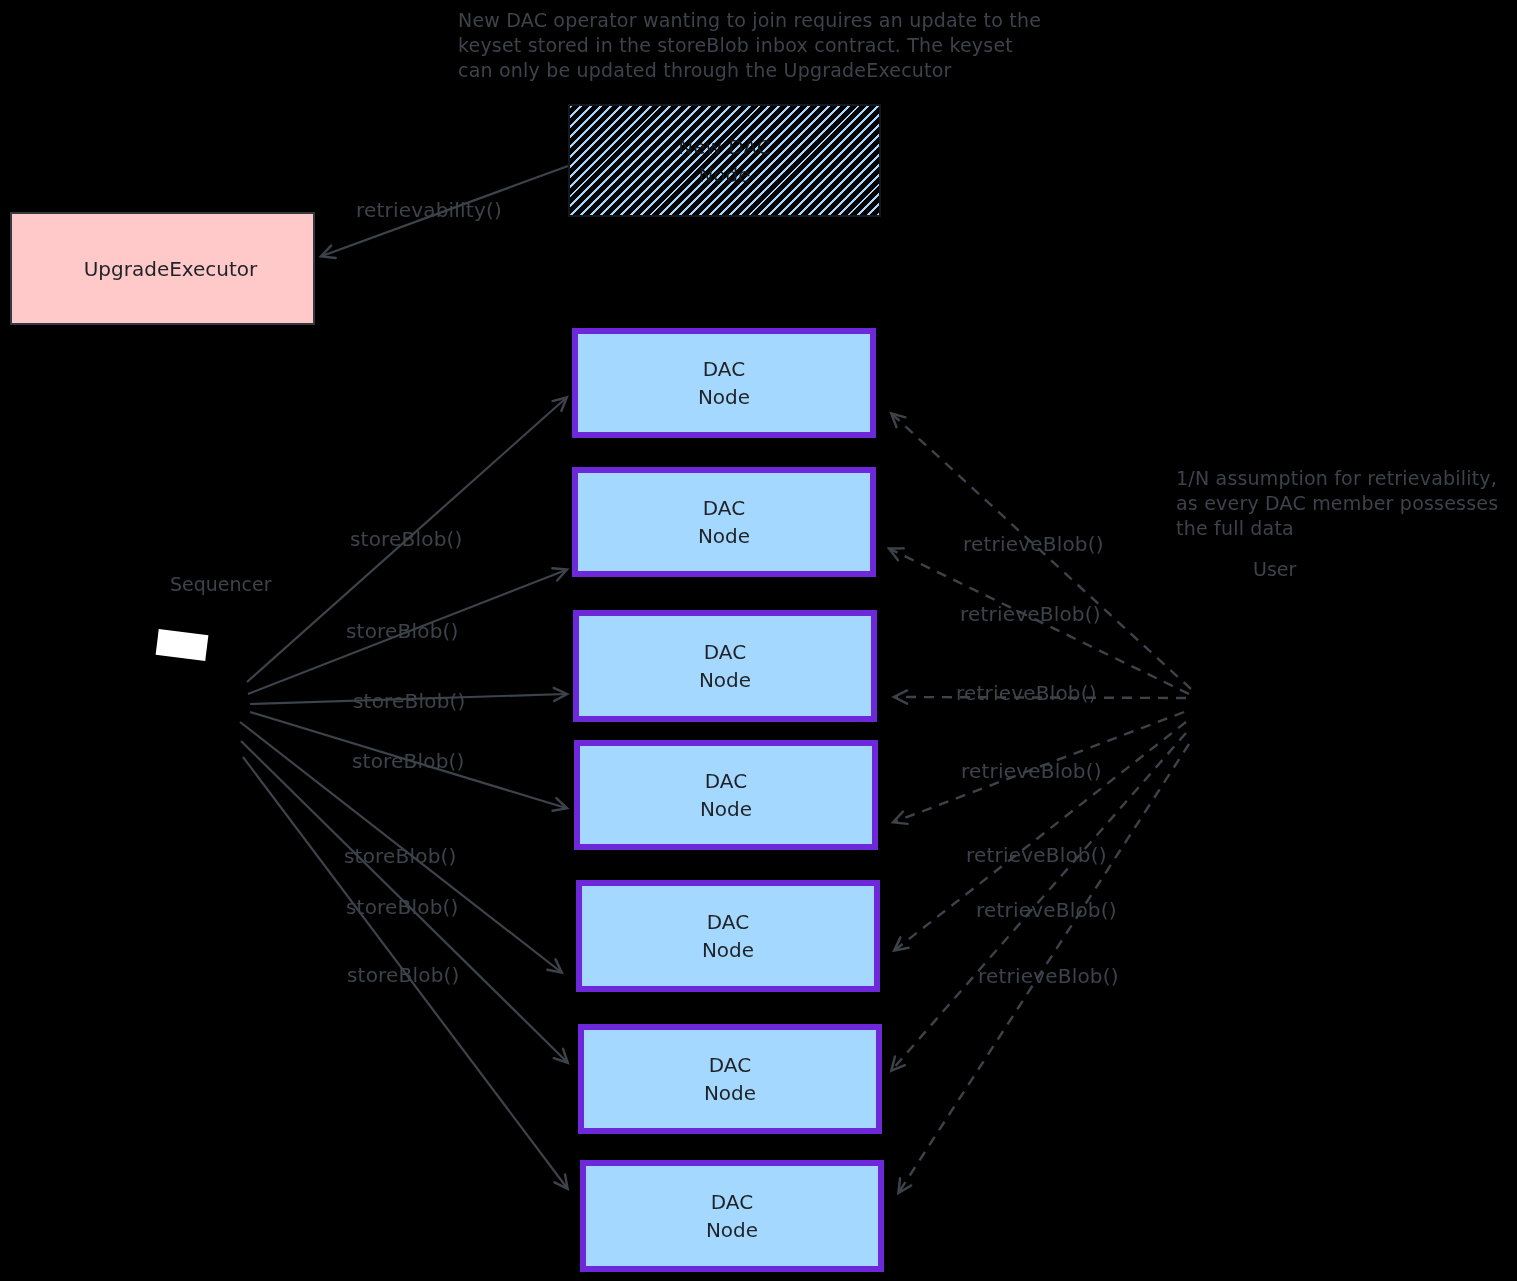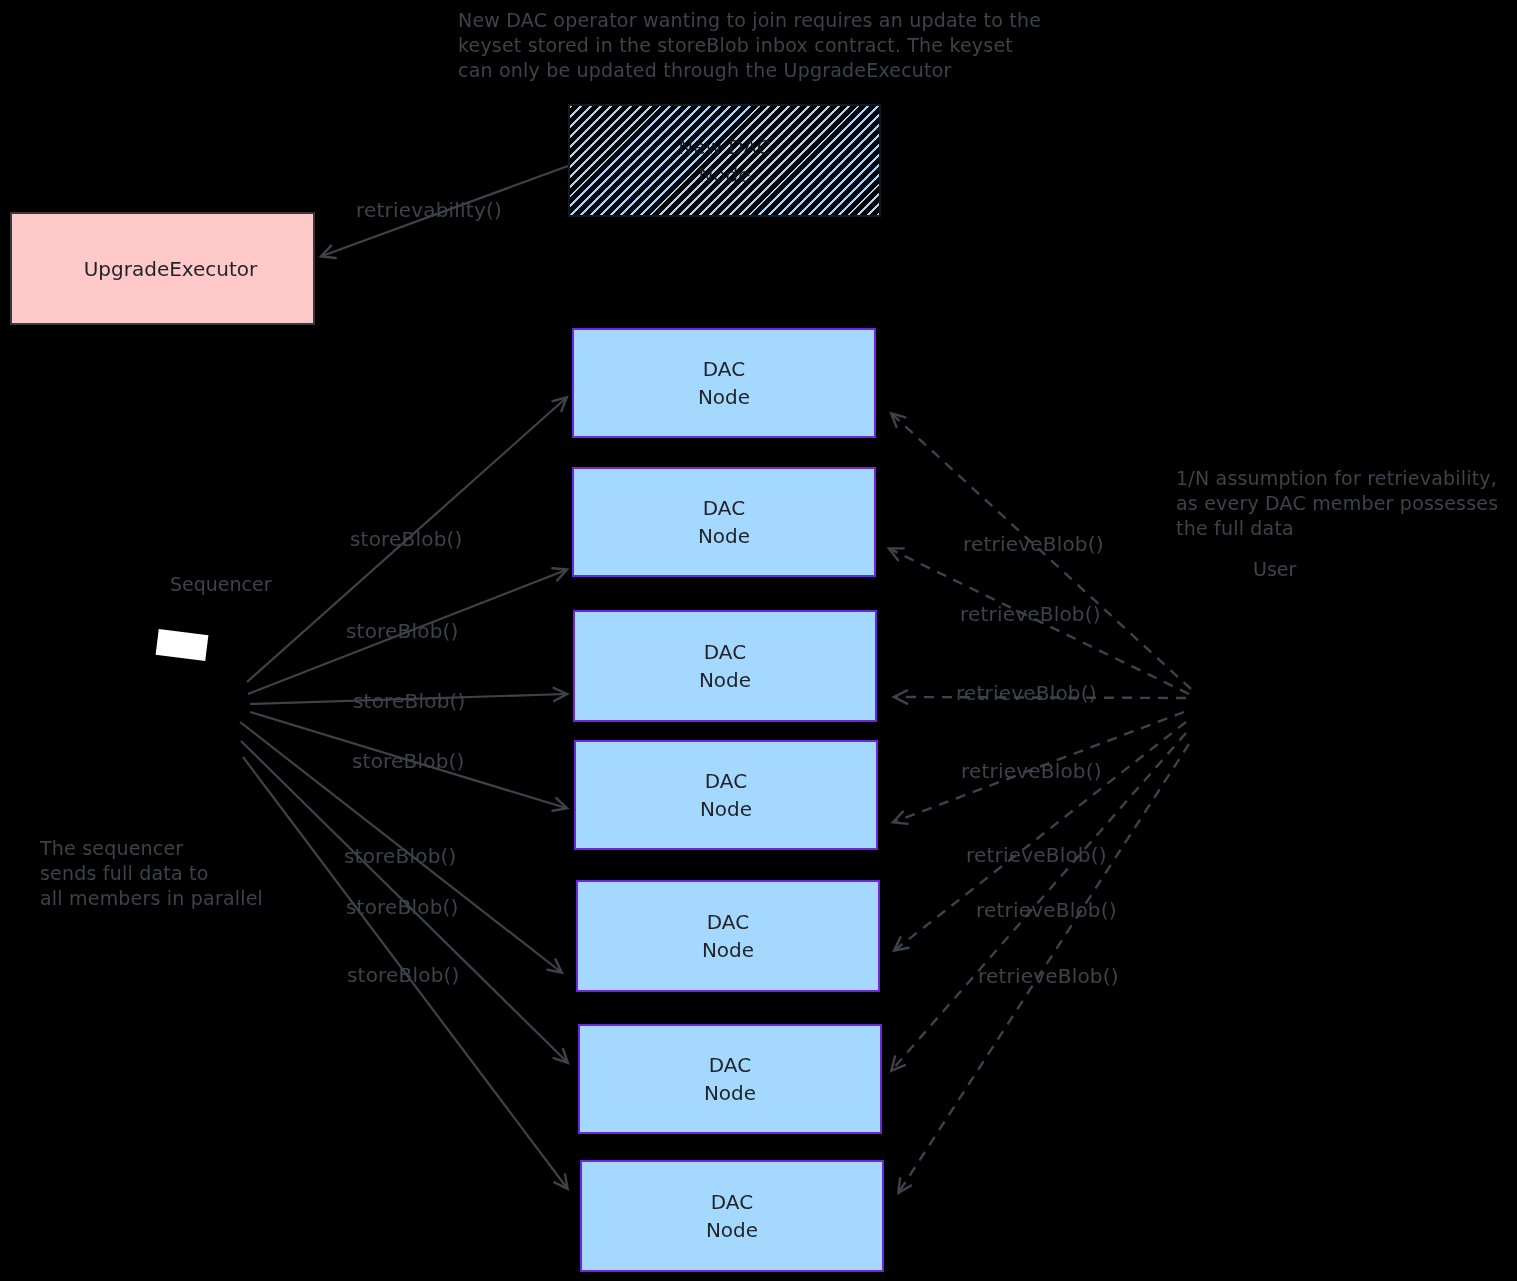--- a/index.html
+++ b/index.html
@@ -10,21 +10,21 @@
   .arrows{position:absolute;left:0;top:0;pointer-events:none;}
   .note{
     position:absolute;color:#3d434b;font-size:19px;line-height:25px;
     white-space:pre-line;letter-spacing:.2px;
   }
   .box{
     position:absolute;display:flex;align-items:center;justify-content:center;
     text-align:center;box-sizing:border-box;
   }
   .box-label{white-space:pre-line;font-size:20px;line-height:28px;}
-  .blue{background:#a5d8ff;border:2px solid #6d28d9;color:#1f2328;}
+  .blue{background:#a5d8ff;border:6px solid #6d28d9;color:#1f2328;}
   .pink{background:#ffc9c9;border:2px solid #343a40;color:#1f2328;}
   .hatched{
     background:repeating-linear-gradient(135deg,#a5d8ff 0,#a5d8ff 2px,transparent 2px,transparent 7px);
     border:2px solid #15181d;color:#14171c;
   }
   .edge-label{
     position:absolute;color:#3d434b;font-size:20px;white-space:nowrap;letter-spacing:.2px;
   }
   .actor-label{position:absolute;color:#3d434b;font-size:19px;white-space:nowrap;}
   .seq-screen{
@@ -59,23 +59,20 @@
     <line x1="1186" y1="698" x2="895" y2="697" stroke="#3d434b" stroke-width="2.4" stroke-dasharray="10 8" marker-end="url(#ah)"></line>
     <line x1="1184" y1="712" x2="894" y2="822" stroke="#3d434b" stroke-width="2.4" stroke-dasharray="10 8" marker-end="url(#ah)"></line>
     <line x1="1186" y1="722" x2="895" y2="950" stroke="#3d434b" stroke-width="2.4" stroke-dasharray="10 8" marker-end="url(#ah)"></line>
     <line x1="1186" y1="733" x2="892" y2="1070" stroke="#3d434b" stroke-width="2.4" stroke-dasharray="10 8" marker-end="url(#ah)"></line>
     <line x1="1189" y1="744" x2="899" y2="1192" stroke="#3d434b" stroke-width="2.4" stroke-dasharray="10 8" marker-end="url(#ah)"></line>
   </svg>
 
   <div class="note" style="left:458px;top:8px;width:640px;">New DAC operator wanting to join requires an update to the
 keyset stored in the storeBlob inbox contract. The keyset
 can only be updated through the UpgradeExecutor</div>
-  <div class="note" style="left:40px;top:836px;width:280px;">The sequencer
-sends full data to
-all members in parallel</div>
   <div class="note" style="left:1176px;top:466px;width:345px;">1/N assumption for retrievability,
 as every DAC member possesses
 the full data</div>
 
   <div class="box hatched" style="left:568px;top:104px;width:313px;height:113px;">
     <span class="box-label">New DAC
 Node</span>
   </div>
 
   <div class="box pink" style="left:10px;top:212px;width:305px;height:113px;padding-left:16px;">

